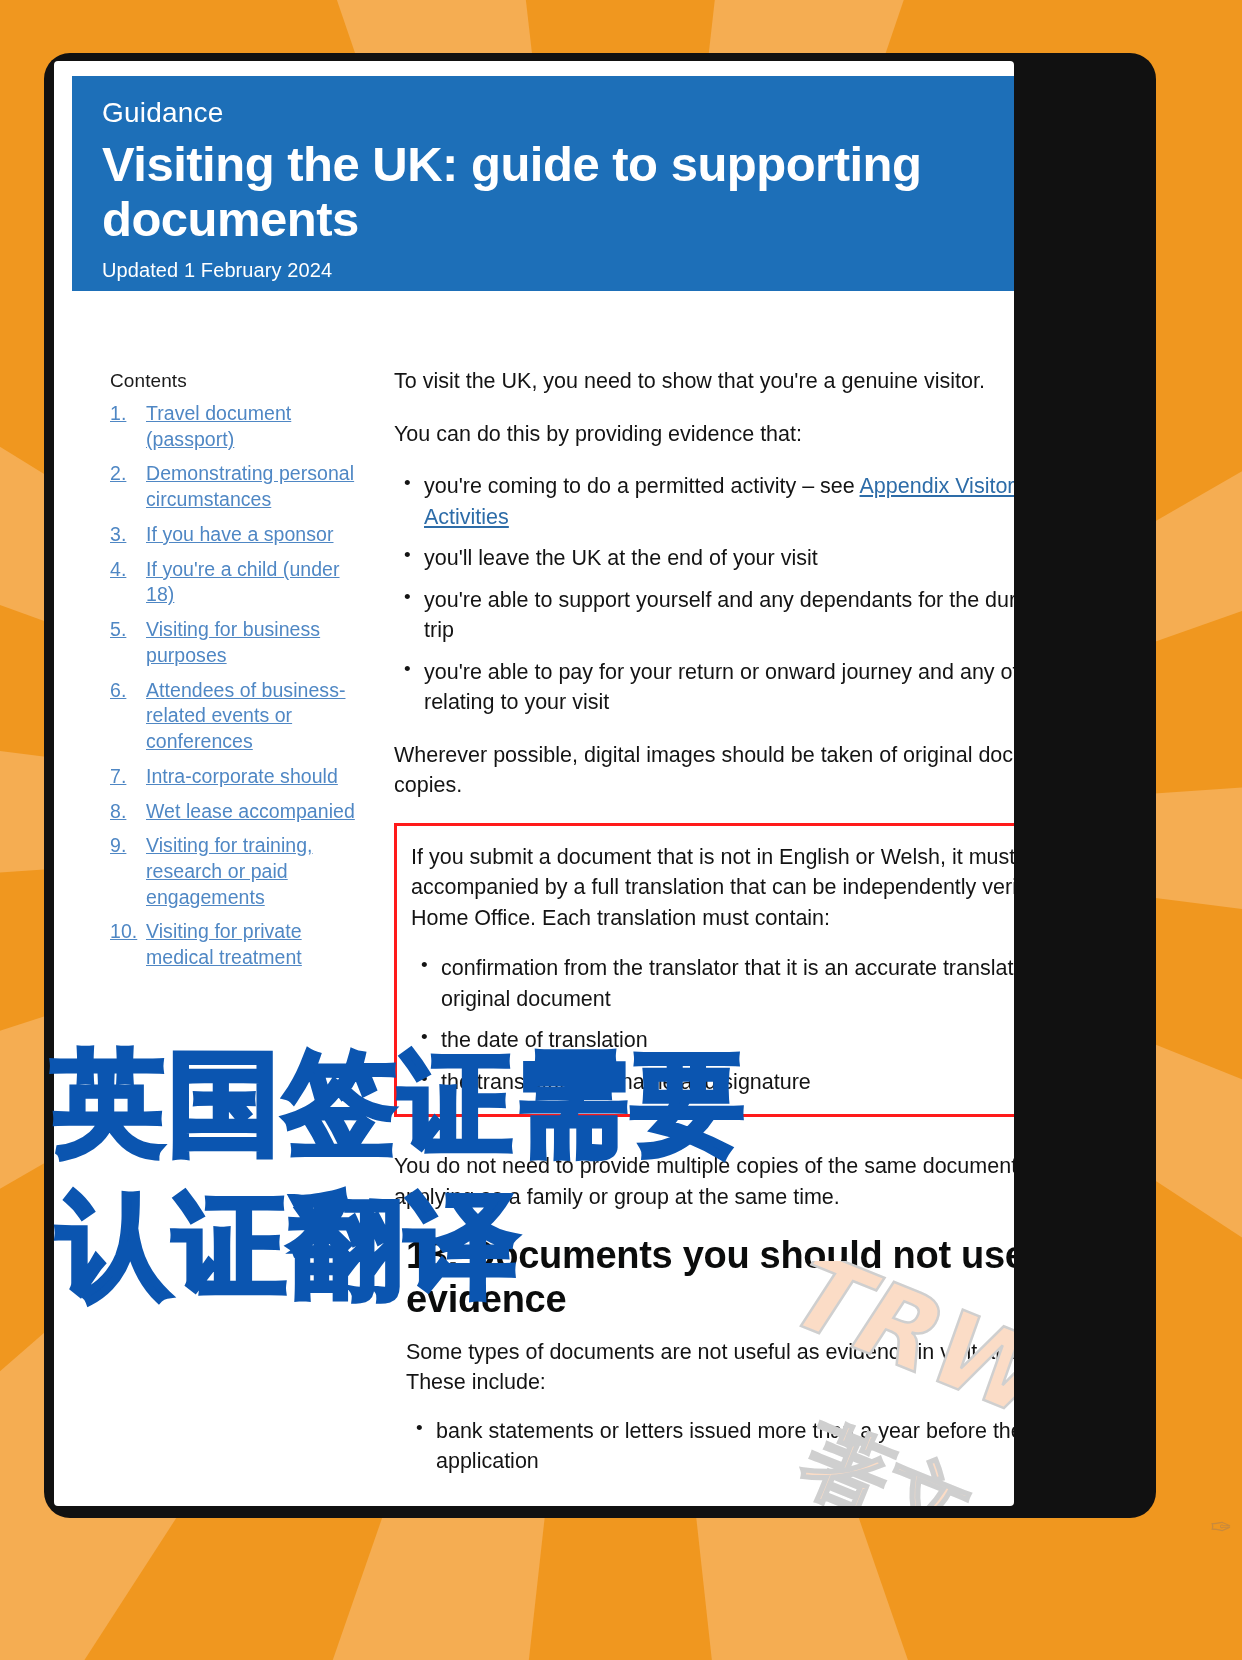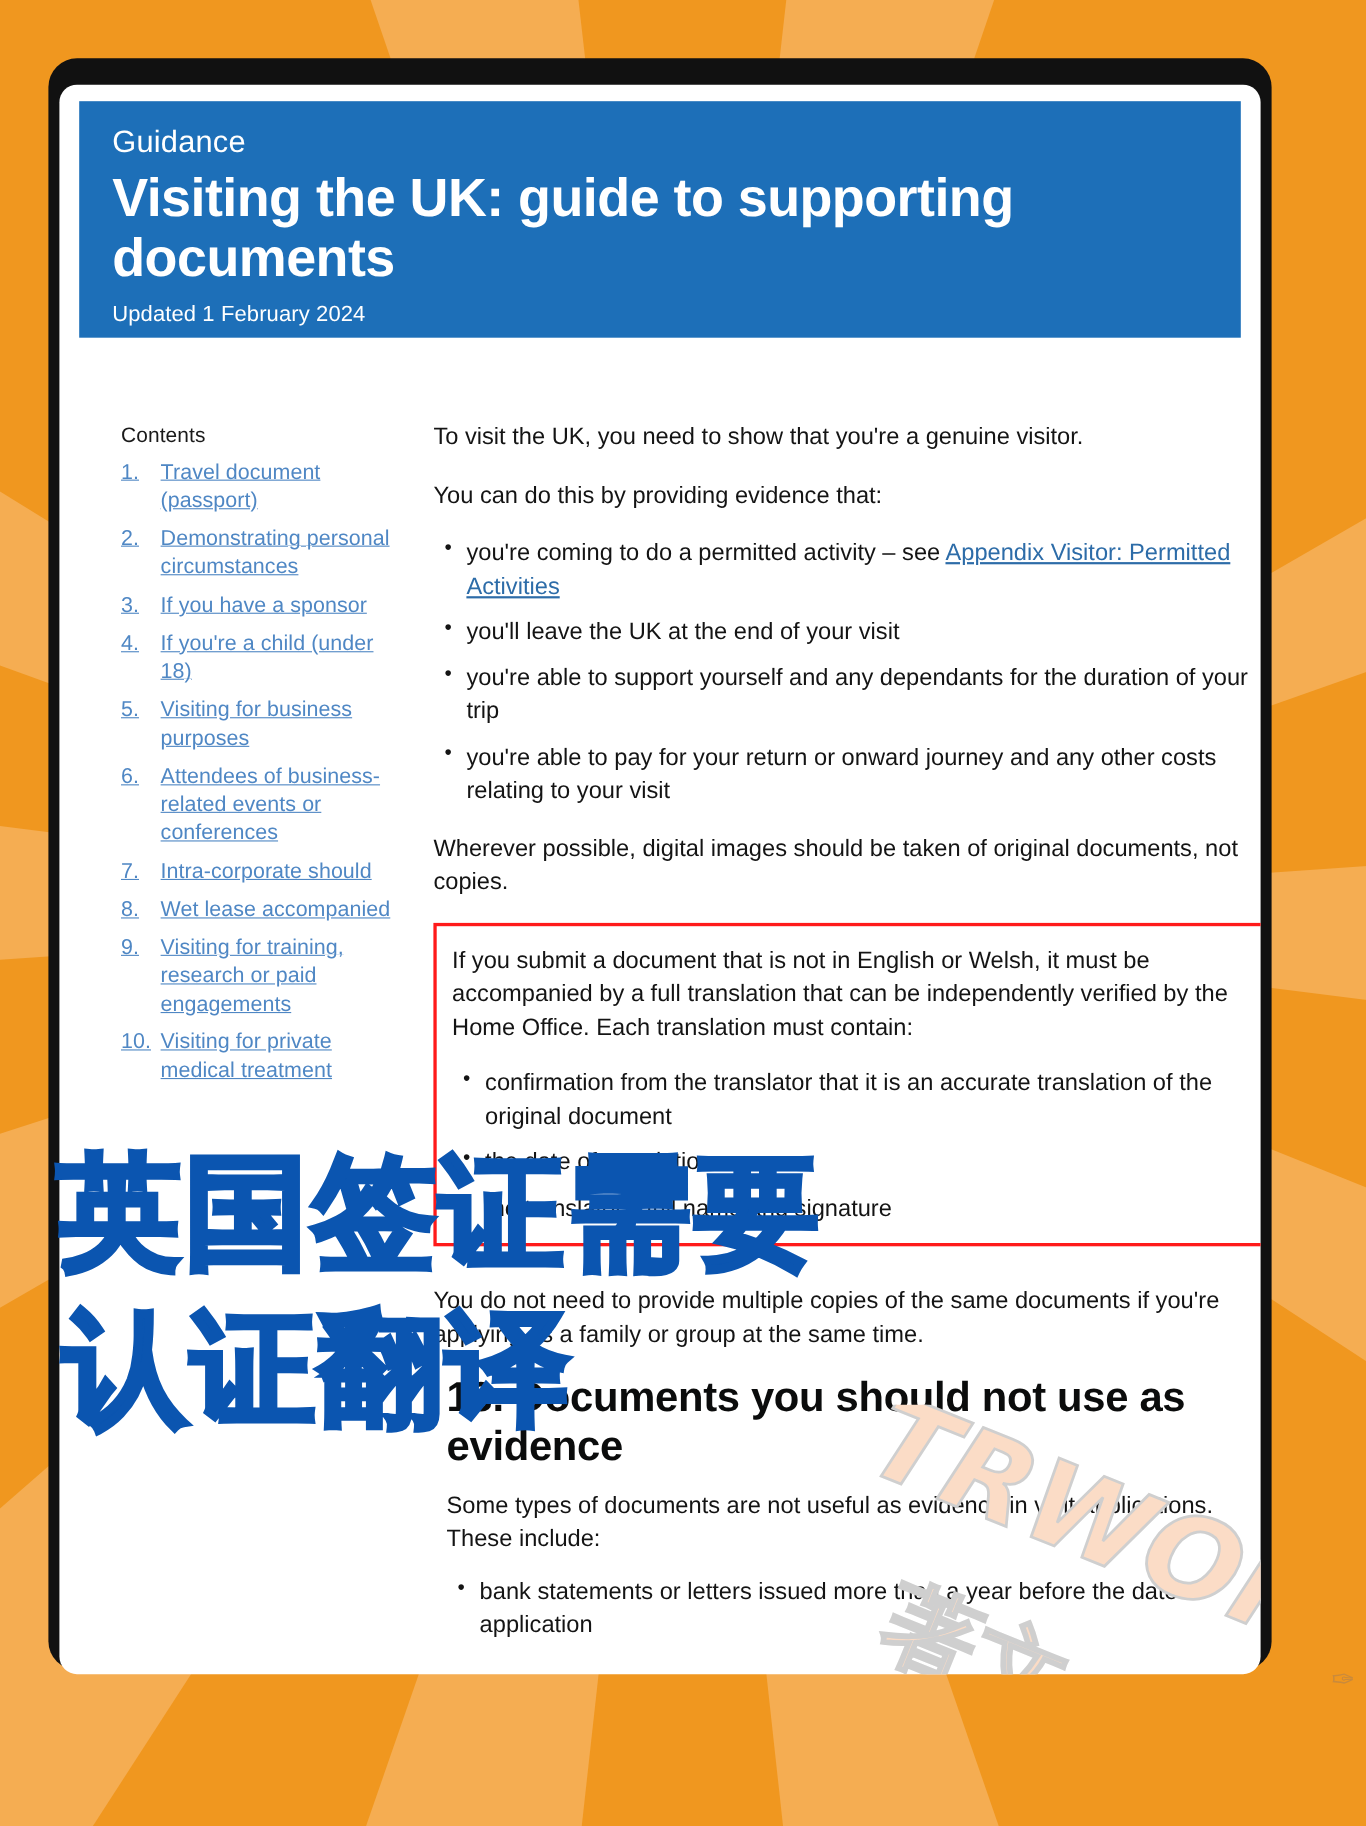--- a/index.html
+++ b/index.html
@@ -33,25 +33,25 @@
     width: 1112px;
     height: 1465px;
     background: #111111;
     border-radius: 26px;
     z-index: 2;
   }
 
   #device-screen {
     position: absolute;
     left: 10px;
-    top: 24px;
-    width: 1092px;
+    top: 8px;
+    width: 960px;
     height: 1445px;
     background: #ffffff;
-    border-radius: 16px;
+    border-radius: 4px;
     overflow: hidden;
   }
 
   
   #page-header {
     position: absolute;
     left: 18px;
     top: 15px;
     width: 1056px;
     height: 215px;

